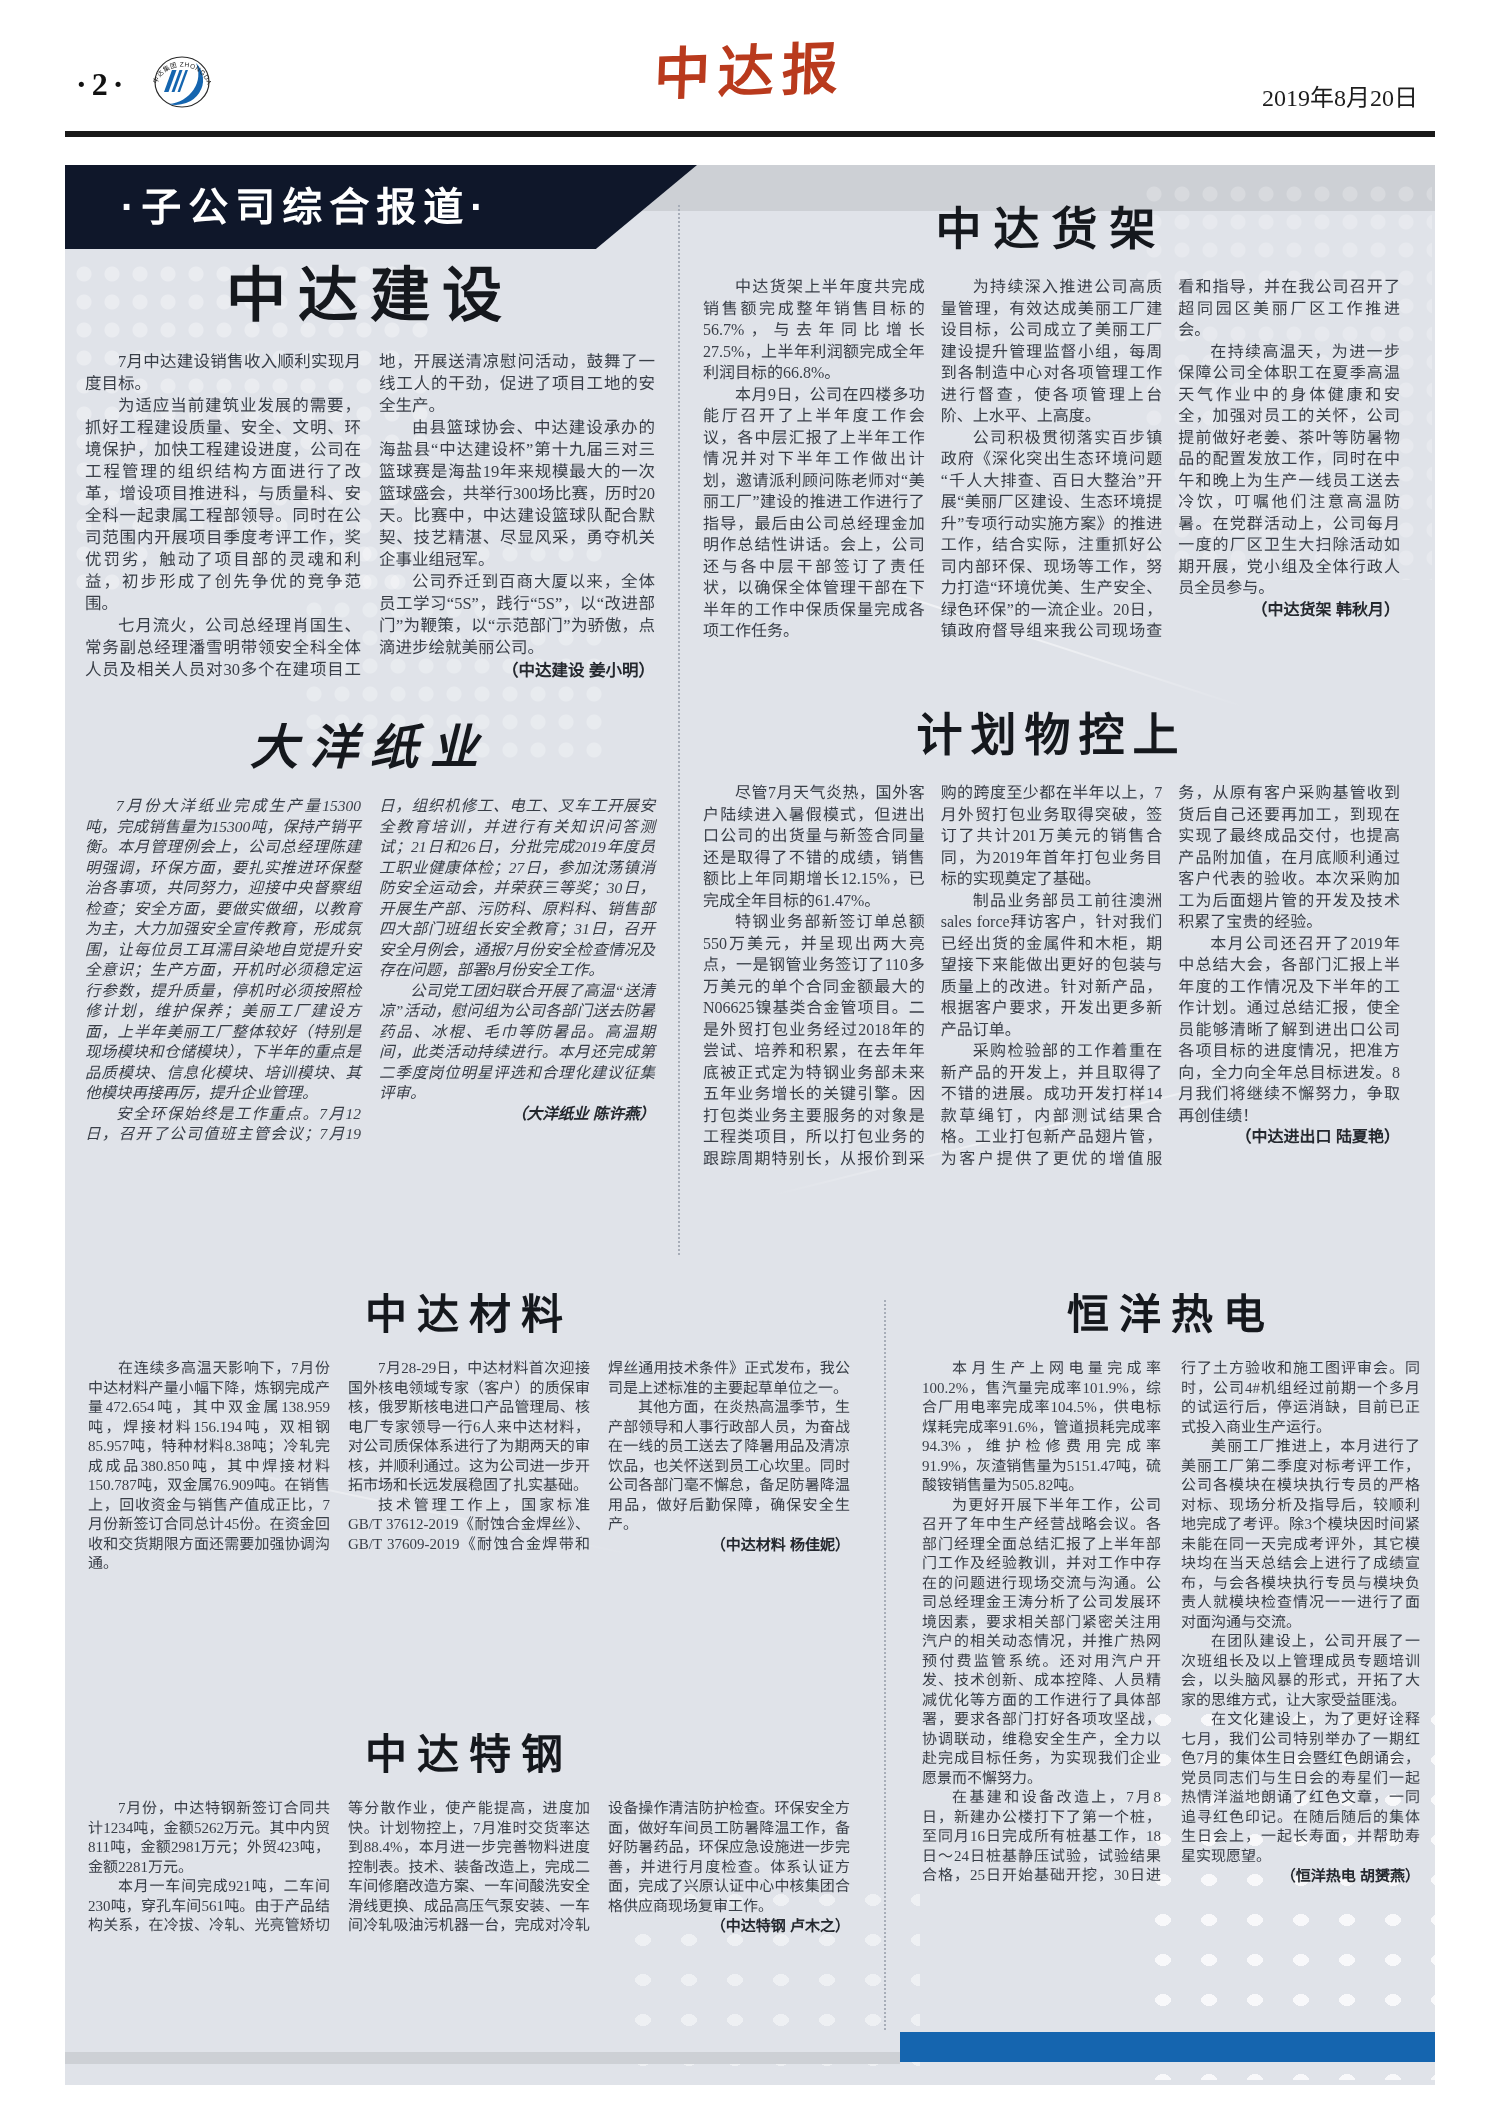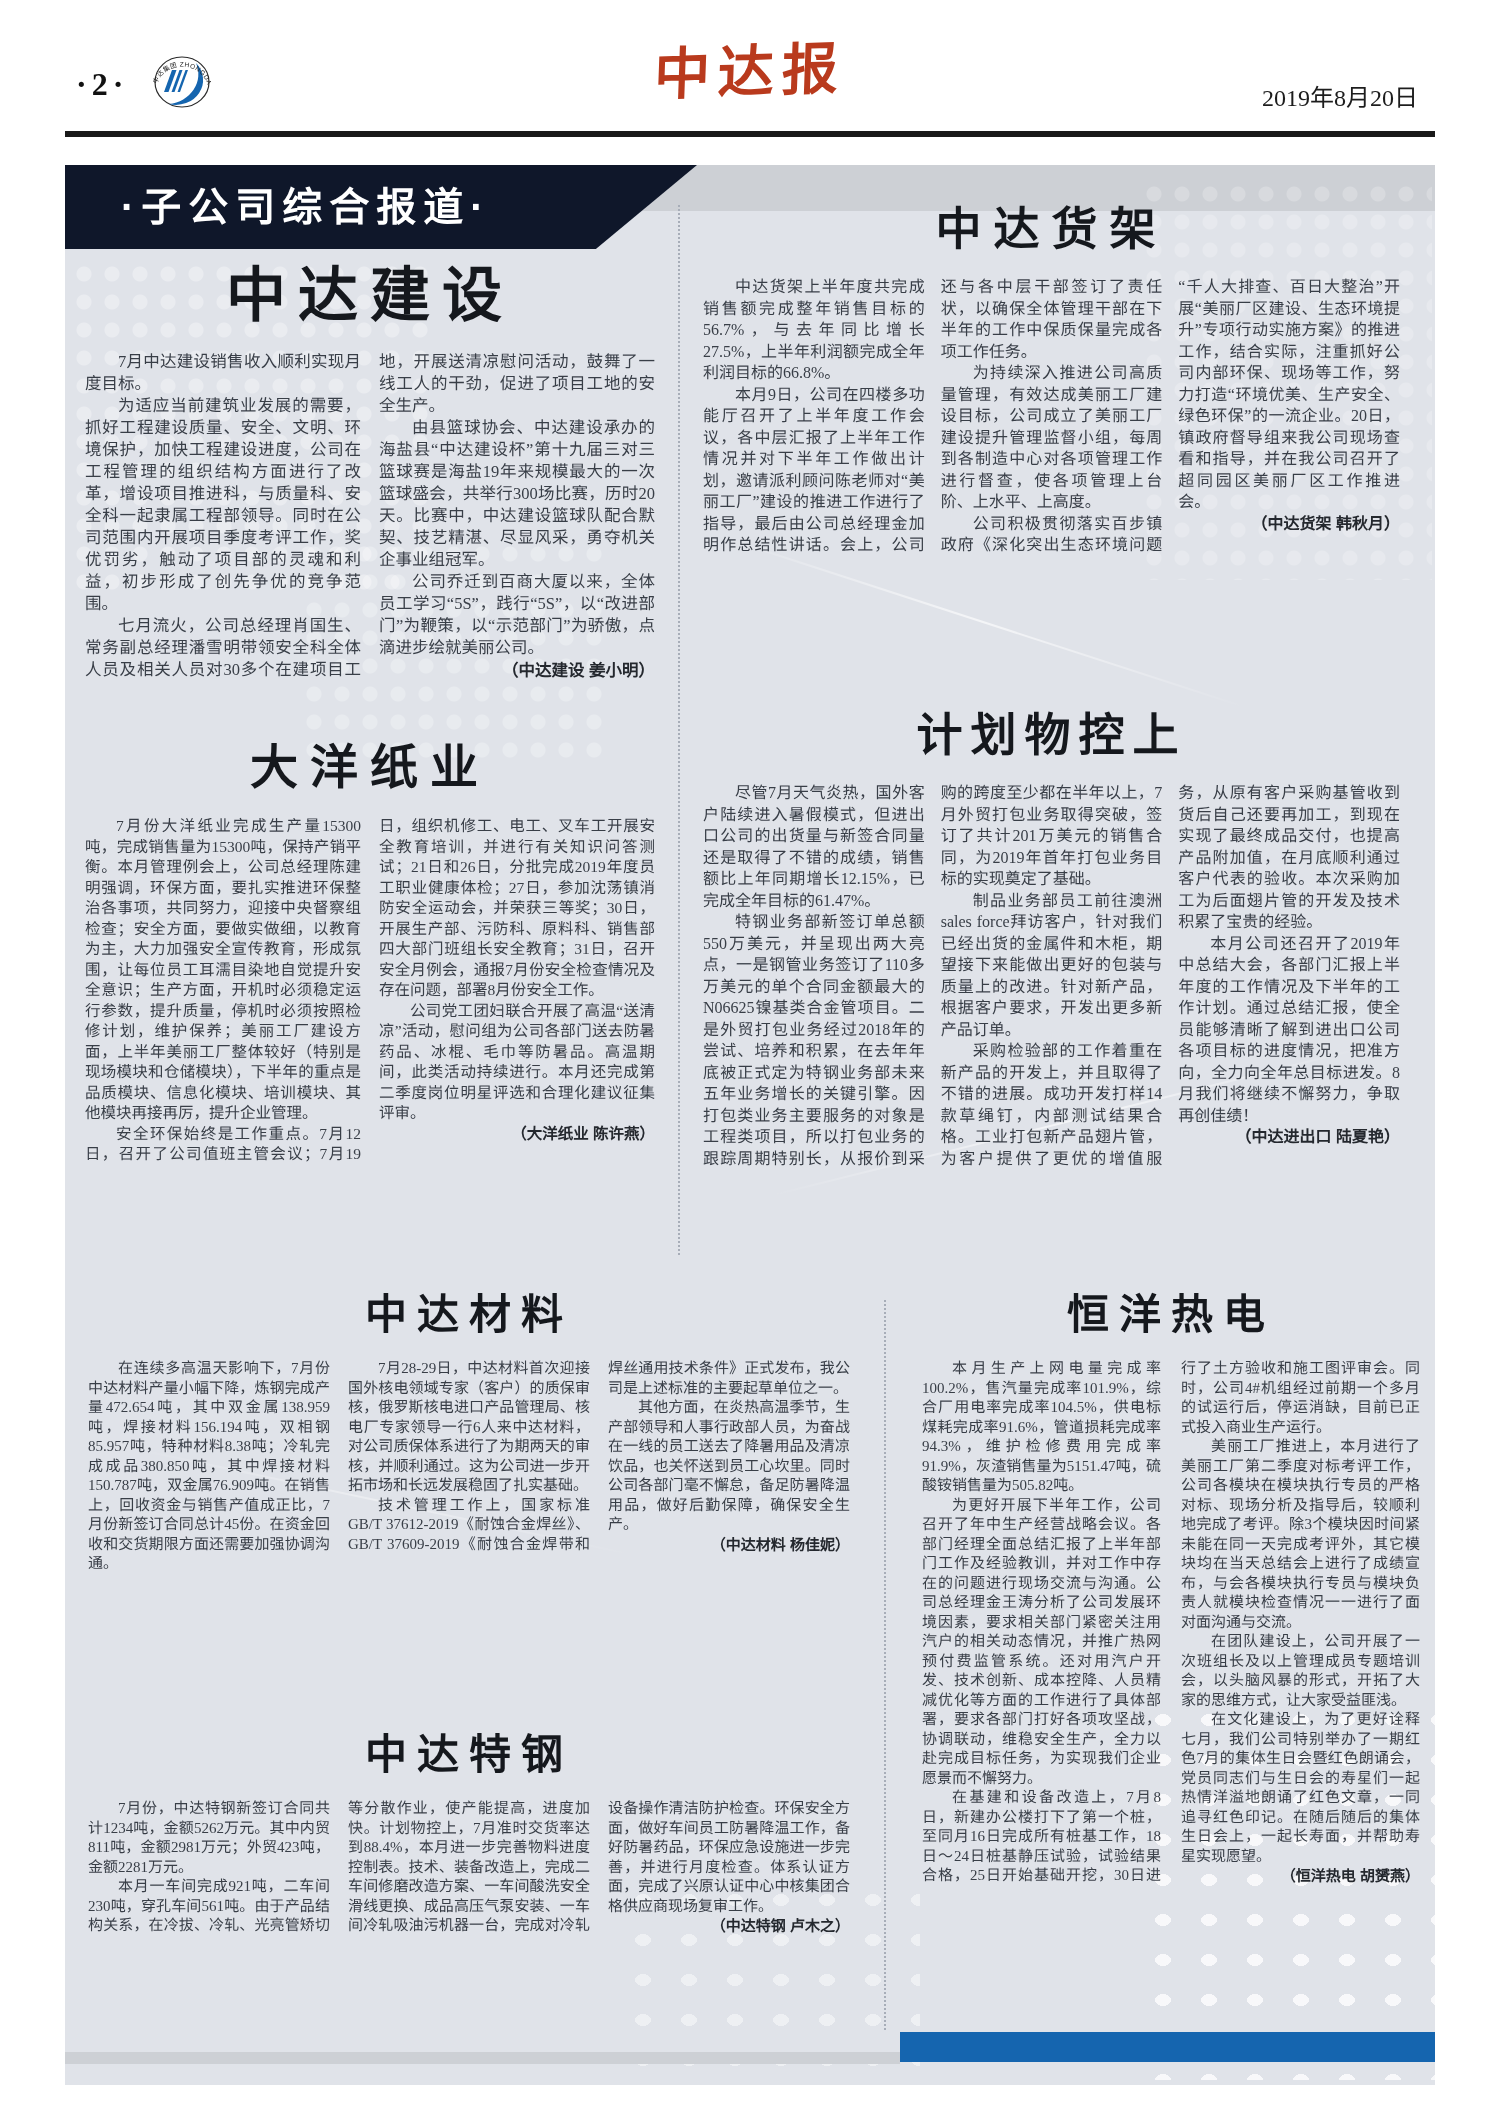--- a/index.html
+++ b/index.html
@@ -36,21 +36,21 @@
   .article-body{text-align:justify;color:#383e47;}
   .article-body p{margin:0;text-indent:2em;}
   .signature{text-align:right;font-family:"Liberation Sans",sans-serif;font-weight:700;color:#24282e;}
   
   .a-jianshe{left:85px;top:246px;width:570px;}
   .a-jianshe .article-title{font-size:60px;letter-spacing:12px;}
   .a-jianshe .article-body{column-count:2;column-gap:18px;font-size:16.5px;line-height:22px;}
   .a-huojia{left:703px;top:192px;width:697px;}
   .a-huojia .article-title{font-size:46px;letter-spacing:12px;}
   .a-huojia .article-body{column-count:3;column-gap:16px;font-size:16px;line-height:21.5px;}
-  .a-zhiye{left:85px;top:728px;width:570px;}
+  .a-zhiye{left:85px;top:708px;width:570px;font-style:italic;}
   .a-zhiye .article-title{font-size:48px;letter-spacing:12px;}
   .a-zhiye .article-body{column-count:2;column-gap:18px;font-size:15.5px;line-height:20.5px;}
   .a-jinchukou{left:703px;top:698px;width:697px;}
   .a-jinchukou .article-title{font-size:46px;letter-spacing:8px;}
   .a-jinchukou .article-body{column-count:3;column-gap:16px;font-size:16px;line-height:21.5px;}
   .a-cailiao{left:88px;top:1280px;width:762px;}
   .a-cailiao .article-title{font-size:42px;letter-spacing:10px;}
   .a-cailiao .article-body{column-count:3;column-gap:18px;font-size:15px;line-height:19.5px;}
   .a-tegang{left:88px;top:1720px;width:762px;}
   .a-tegang .article-title{font-size:42px;letter-spacing:10px;}
@@ -119,20 +119,21 @@
   </section>
 
   <section class="article a-huojia">
     <h2 class="article-title">中达货架</h2>
     <div class="article-body">
 
     <p>中达货架上半年度共完成销售额完成整年销售目标的56.7%，与去年同比增长27.5%，上半年利润额完成全年利润目标的66.8%。</p>
         <p>本月9日，公司在四楼多功能厅召开了上半年度工作会议，各中层汇报了上半年工作情况并对下半年工作做出计划，邀请派利顾问陈老师对“美丽工厂”建设的推进工作进行了指导，最后由公司总经理金加明作总结性讲话。会上，公司还与各中层干部签订了责任状，以确保全体管理干部在下半年的工作中保质保量完成各项工作任务。</p>
         <p>为持续深入推进公司高质量管理，有效达成美丽工厂建设目标，公司成立了美丽工厂建设提升管理监督小组，每周到各制造中心对各项管理工作进行督查，使各项管理上台阶、上水平、上高度。</p>
         <p>公司积极贯彻落实百步镇政府《深化突出生态环境问题“千人大排查、百日大整治”开展“美丽厂区建设、生态环境提升”专项行动实施方案》的推进工作，结合实际，注重抓好公司内部环保、现场等工作，努力打造“环境优美、生产安全、绿色环保”的一流企业。20日，镇政府督导组来我公司现场查看和指导，并在我公司召开了超同园区美丽厂区工作推进会。</p>
+        <p>在持续高温天，为进一步保障公司全体职工在夏季高温天气作业中的身体健康和安全，加强对员工的关怀，公司提前做好老姜、茶叶等防暑物品的配置发放工作，同时在中午和晚上为生产一线员工送去冷饮，叮嘱他们注意高温防暑。在党群活动上，公司每月一度的厂区卫生大扫除活动如期开展，党小组及全体行政人员全员参与。</p>
         <div class="signature">（中达货架 韩秋月）</div>
       </div>
   </section>
 
   <section class="article a-zhiye">
     <h2 class="article-title">大洋纸业</h2>
     <div class="article-body">
 
     <p>7月份大洋纸业完成生产量15300吨，完成销售量为15300吨，保持产销平衡。本月管理例会上，公司总经理陈建明强调，环保方面，要扎实推进环保整治各事项，共同努力，迎接中央督察组检查；安全方面，要做实做细，以教育为主，大力加强安全宣传教育，形成氛围，让每位员工耳濡目染地自觉提升安全意识；生产方面，开机时必须稳定运行参数，提升质量，停机时必须按照检修计划，维护保养；美丽工厂建设方面，上半年美丽工厂整体较好（特别是现场模块和仓储模块），下半年的重点是品质模块、信息化模块、培训模块、其他模块再接再厉，提升企业管理。</p>
         <p>安全环保始终是工作重点。7月12日，召开了公司值班主管会议；7月19日，组织机修工、电工、叉车工开展安全教育培训，并进行有关知识问答测试；21日和26日，分批完成2019年度员工职业健康体检；27日，参加沈荡镇消防安全运动会，并荣获三等奖；30日，开展生产部、污防科、原料科、销售部四大部门班组长安全教育；31日，召开安全月例会，通报7月份安全检查情况及存在问题，部署8月份安全工作。</p>

